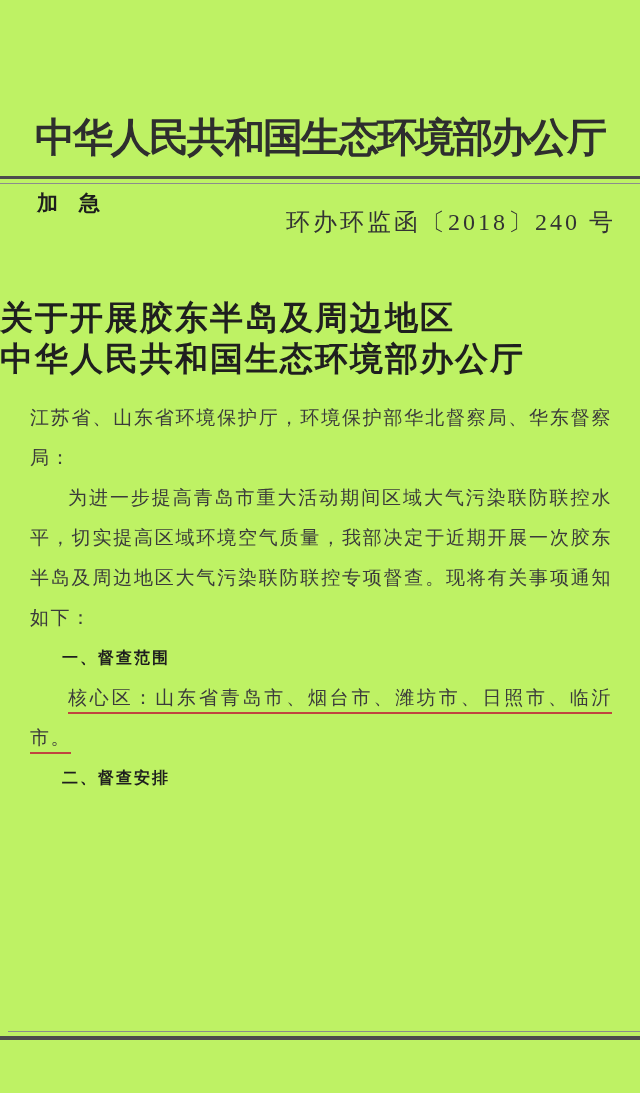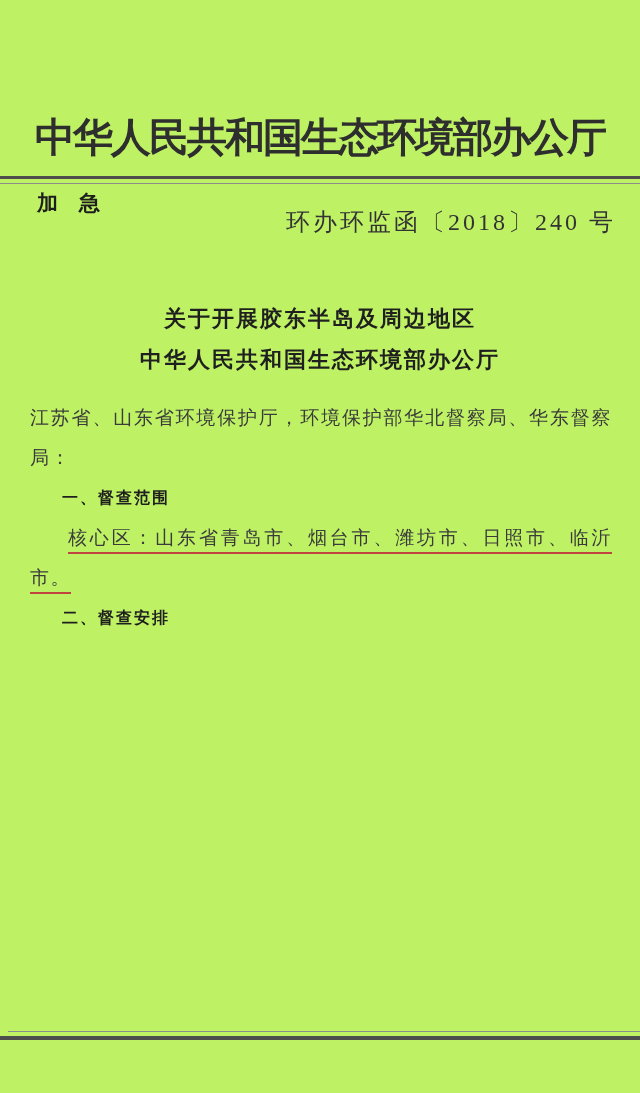--- a/index.html
+++ b/index.html
@@ -69,24 +69,24 @@
     color: #333333;
     white-space: nowrap;
   }
 
   
   .doc-title {
     position: absolute;
     top: 298px;
     left: 0;
     right: 0;
-    text-align: center;
+    text-align: left;
     font-family: "Liberation Serif", serif;
     font-weight: bold;
-    font-size: 22px;
+    font-size: 33px;
     line-height: 41px;
     letter-spacing: 2px;
     color: #1f1f1f;
   }
 
   
   .body-block {
     position: absolute;
     top: 398px;
     left: 30px;
@@ -152,20 +152,21 @@
   <div class="urgency">加　急</div>
   <div class="doc-number">环办环监函〔2018〕240 号</div>
 
   <div class="doc-title">
     <div>关于开展胶东半岛及周边地区</div>
     <div>中华人民共和国生态环境部办公厅</div>
   </div>
 
   <div class="body-block">
     <p class="para no-indent">江苏省、山东省环境保护厅，环境保护部华北督察局、华东督察局：</p>
+    <p class="para">为进一步提高青岛市重大活动期间区域大气污染联防联控水平，切实提高区域环境空气质量，我部决定于近期开展一次胶东半岛及周边地区大气污染联防联控专项督查。现将有关事项通知如下：</p>
     <p class="section-heading">一、督查范围</p>
     <p class="para red-underline">核心区：山东省青岛市、烟台市、潍坊市、日照市、临沂市。</p>
     <p class="section-heading">二、督查安排</p>
   </div>
 
   <div class="rule-bottom-thin"></div>
   <div class="rule-bottom-thick"></div>
 
 </div>
 

